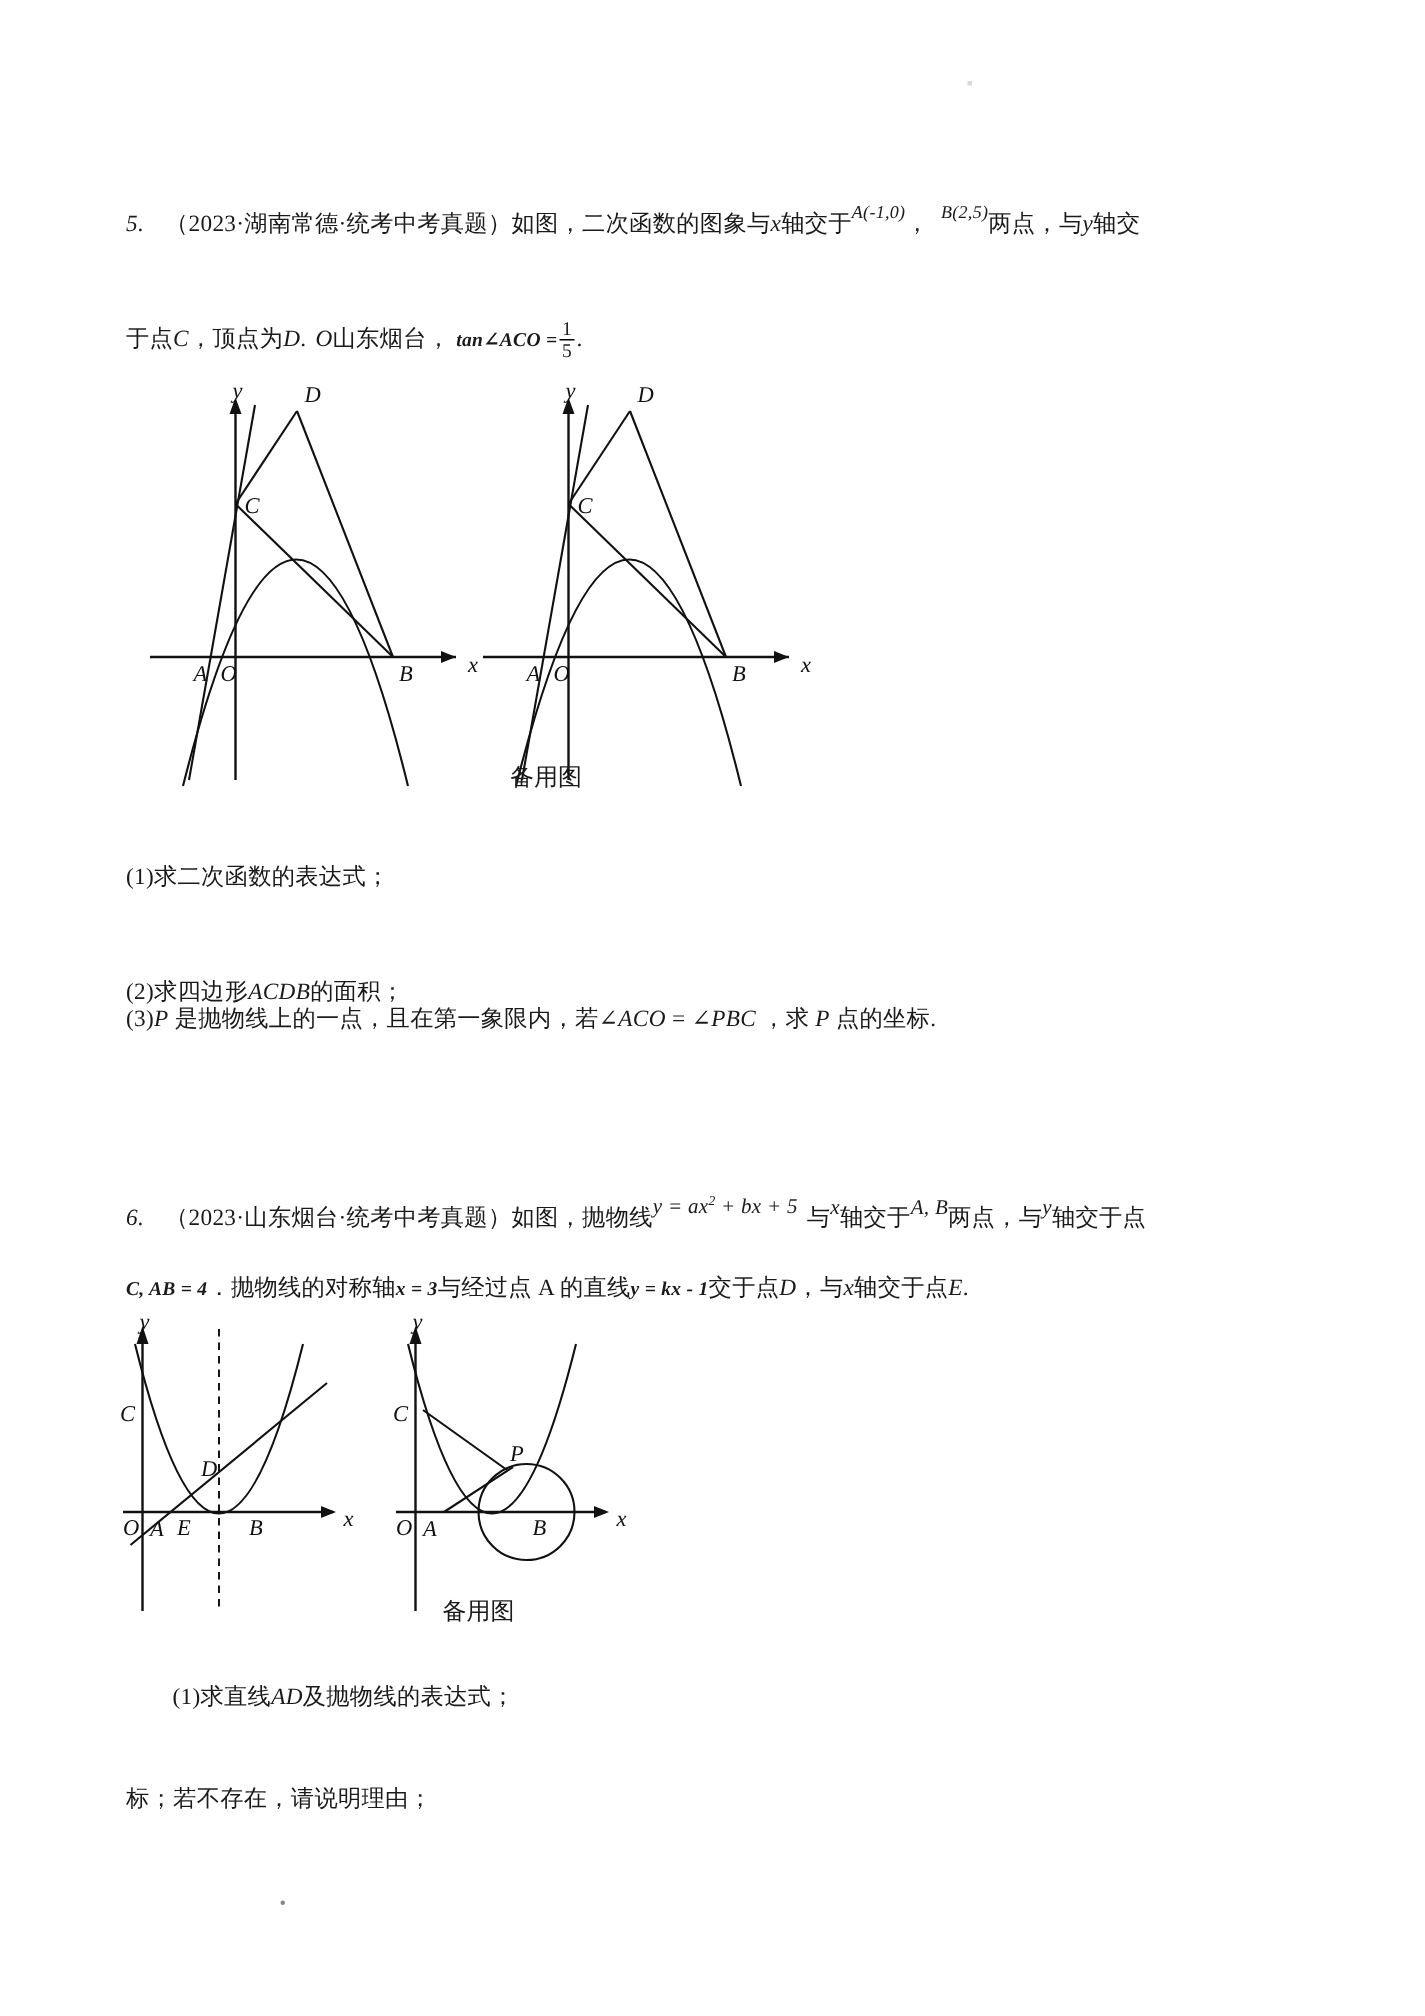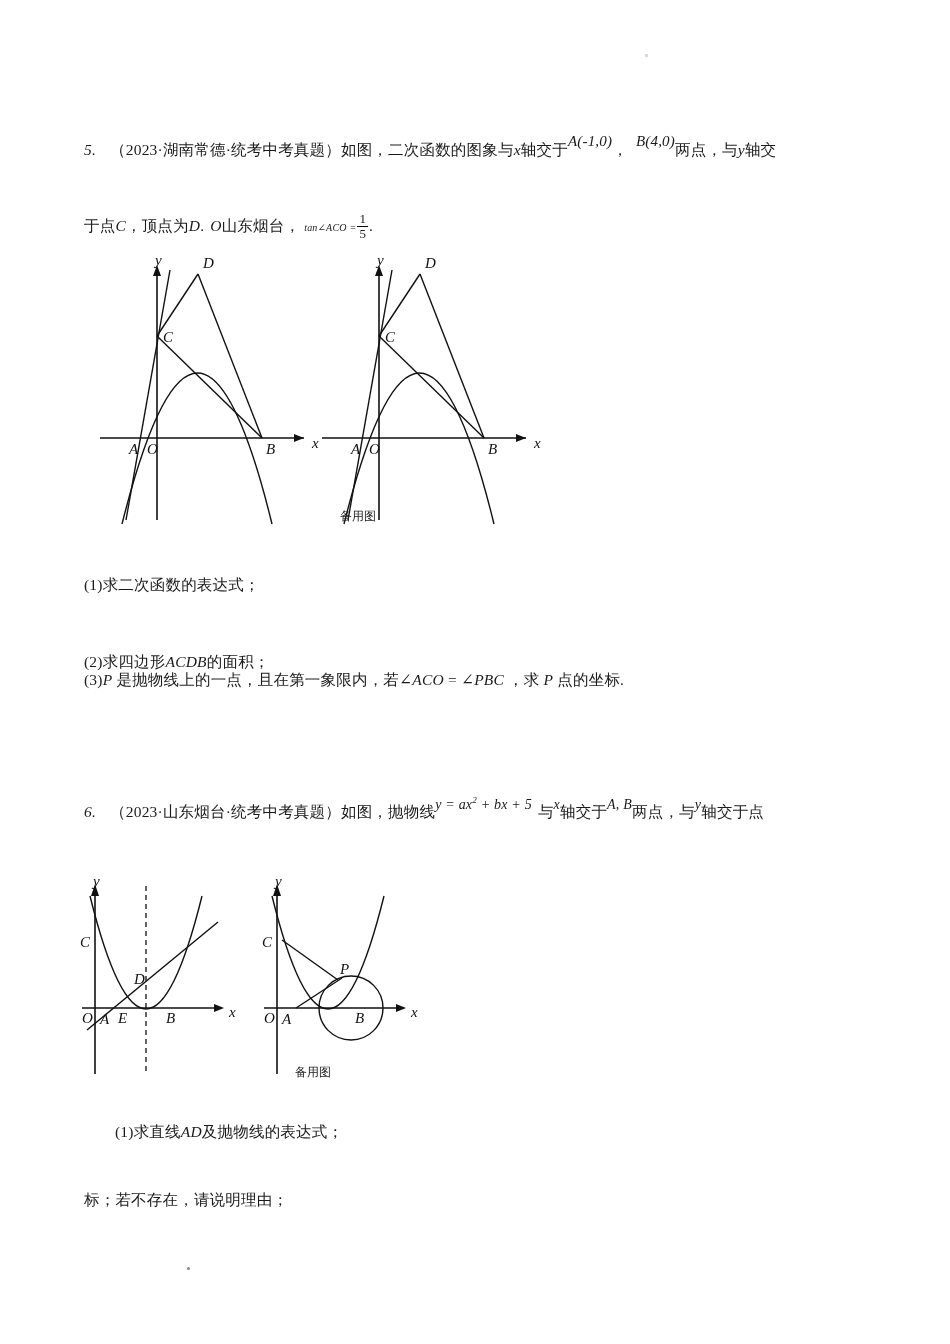--- a/index.html
+++ b/index.html
@@ -16,29 +16,29 @@
   
   .qline{
     position:absolute;
     font-size:15.5px;
     line-height:20px;
     letter-spacing:0.2px;
     white-space:nowrap;
     color:#1a1a1a;
   }
   .it{font-style:italic;font-family:"Liberation Serif","DejaVu Serif",serif;}
-  .mt{font-style:italic;font-size:10px;}
+  .mt{font-style:italic;font-size:13px;font-weight:bold;}
 
   
   .raise{
     display:inline-block;
     position:relative;
     top:-9px;
     font-style:italic;
-    font-size:15px;
+    font-size:12px;
   }
   .raise-sm{
     display:inline-block;
     position:relative;
     top:-8px;
     font-style:italic;
     font-size:14px;
   }
 
   
@@ -54,21 +54,21 @@
   .frac .num{display:block;border-bottom:1px solid #000;padding:0 2px;}
   .frac .den{display:block;padding:0 2px;}
 
   
   sup.ex{font-size:9px;vertical-align:super;font-style:italic;}
 
   
   .figwrap{position:absolute;}
   .figcap{
     position:absolute;
-    font-size:12px;
+    font-size:16px;
     color:#1a1a1a;
     font-family:"Liberation Serif","DejaVu Serif",serif;
     white-space:nowrap;
   }
   svg{display:block;overflow:visible;}
   .axis{stroke:#111;stroke-width:1.6;fill:none;}
   .curve{stroke:#111;stroke-width:1.4;fill:none;}
   .seg{stroke:#111;stroke-width:1.4;fill:none;}
   .dash{stroke:#111;stroke-width:1.3;fill:none;stroke-dasharray:5 4;}
   .circ{stroke:#111;stroke-width:1.4;fill:none;}
@@ -79,21 +79,21 @@
 </style>
 </head>
 <body>
 
 <div class="page">
 
   <div class="speck" style="left:645px;top:54px;width:3px;height:3px;"></div>
   <div class="speck2" style="left:187px;top:1267px;width:3px;height:3px;"></div>
 
   <div class="qline" style="left:84px;top:140px;">
-    <span class="it">5.</span><span style="display:inline-block;width:14px;"></span><span>（2023·湖南常德·统考中考真题）</span><span>如图，二次函数的图象与</span><span class="it">x</span><span>轴交于</span><span class="raise">A(-1,0)</span><span>，</span><span style="display:inline-block;width:8px;"></span><span class="raise">B(4,0)</span><span>两点，与</span><span class="it">y</span><span>轴交</span>
+    <span class="it">5.</span><span style="display:inline-block;width:14px;"></span><span>（2023·湖南常德·统考中考真题）</span><span>如图，二次函数的图象与</span><span class="it">x</span><span>轴交于</span><span class="raise">A(-1,0)</span><span>，</span><span style="display:inline-block;width:8px;"></span><span class="raise">B(2,5)</span><span>两点，与</span><span class="it">y</span><span>轴交</span>
   </div>
 
   <div class="qline" style="left:84px;top:212px;">
     <span>于点</span><span class="it">C</span><span>，顶点为</span><span class="it">D</span><span>.</span><span style="display:inline-block;width:6px;"></span><span class="it">O</span><span>山东烟台，</span><span style="display:inline-block;width:4px;"></span><span class="mt">tan∠ACO =</span><span class="frac"><span class="num">1</span><span class="den">5</span></span><span>.</span>
   </div>
 
   <div class="figwrap" style="left:92px;top:252px;width:460px;height:285px;">
     <svg width="460" height="285" viewBox="0 0 460 285">
 
       <g>
@@ -150,20 +150,23 @@
   </div>
 
   <div class="qline" style="left:84px;top:670px;text-align:center;">
     <span>(3)</span><span class="it">P</span><span> 是抛物线上的一点，且在第一象限内，若∠</span><span class="it">ACO</span><span> = ∠</span><span class="it">PBC</span><span> ，求 </span><span class="it">P</span><span> 点的坐标.</span>
   </div>
 
   <div class="qline" style="left:84px;top:798px;">
     <span class="it">6.</span><span style="display:inline-block;width:14px;"></span><span>（2023·山东烟台·统考中考真题）</span><span>如图，抛物线</span><span class="raise-sm">y = ax<sup class="ex">2</sup> + bx + 5</span><span style="display:inline-block;width:6px;"></span><span>与</span><span class="raise-sm">x</span><span>轴交于</span><span class="raise-sm">A, B</span><span>两点，与</span><span class="raise-sm">y</span><span>轴交于点</span>
   </div>
 
+  <div class="qline" style="left:84px;top:849px;">
+    <span class="mt">C, AB = 4</span><span>．抛物线的对称轴</span><span class="mt">x = 3</span><span>与经过点 A 的直线</span><span class="mt">y = kx - 1</span><span>交于点</span><span class="it">D</span><span>，与</span><span class="it">x</span><span>轴交于点</span><span class="it">E</span><span>.</span>
+  </div>
 
   <div class="figwrap" style="left:78px;top:878px;width:350px;height:200px;">
     <svg width="350" height="200" viewBox="0 0 350 200">
 
       <g>
 
         <line class="axis" x1="4" y1="130" x2="144" y2="130"></line>
         <polygon points="146,130 136,126 136,134" fill="#111"></polygon>
 
         <line class="axis" x1="17" y1="196" x2="17" y2="10"></line>

